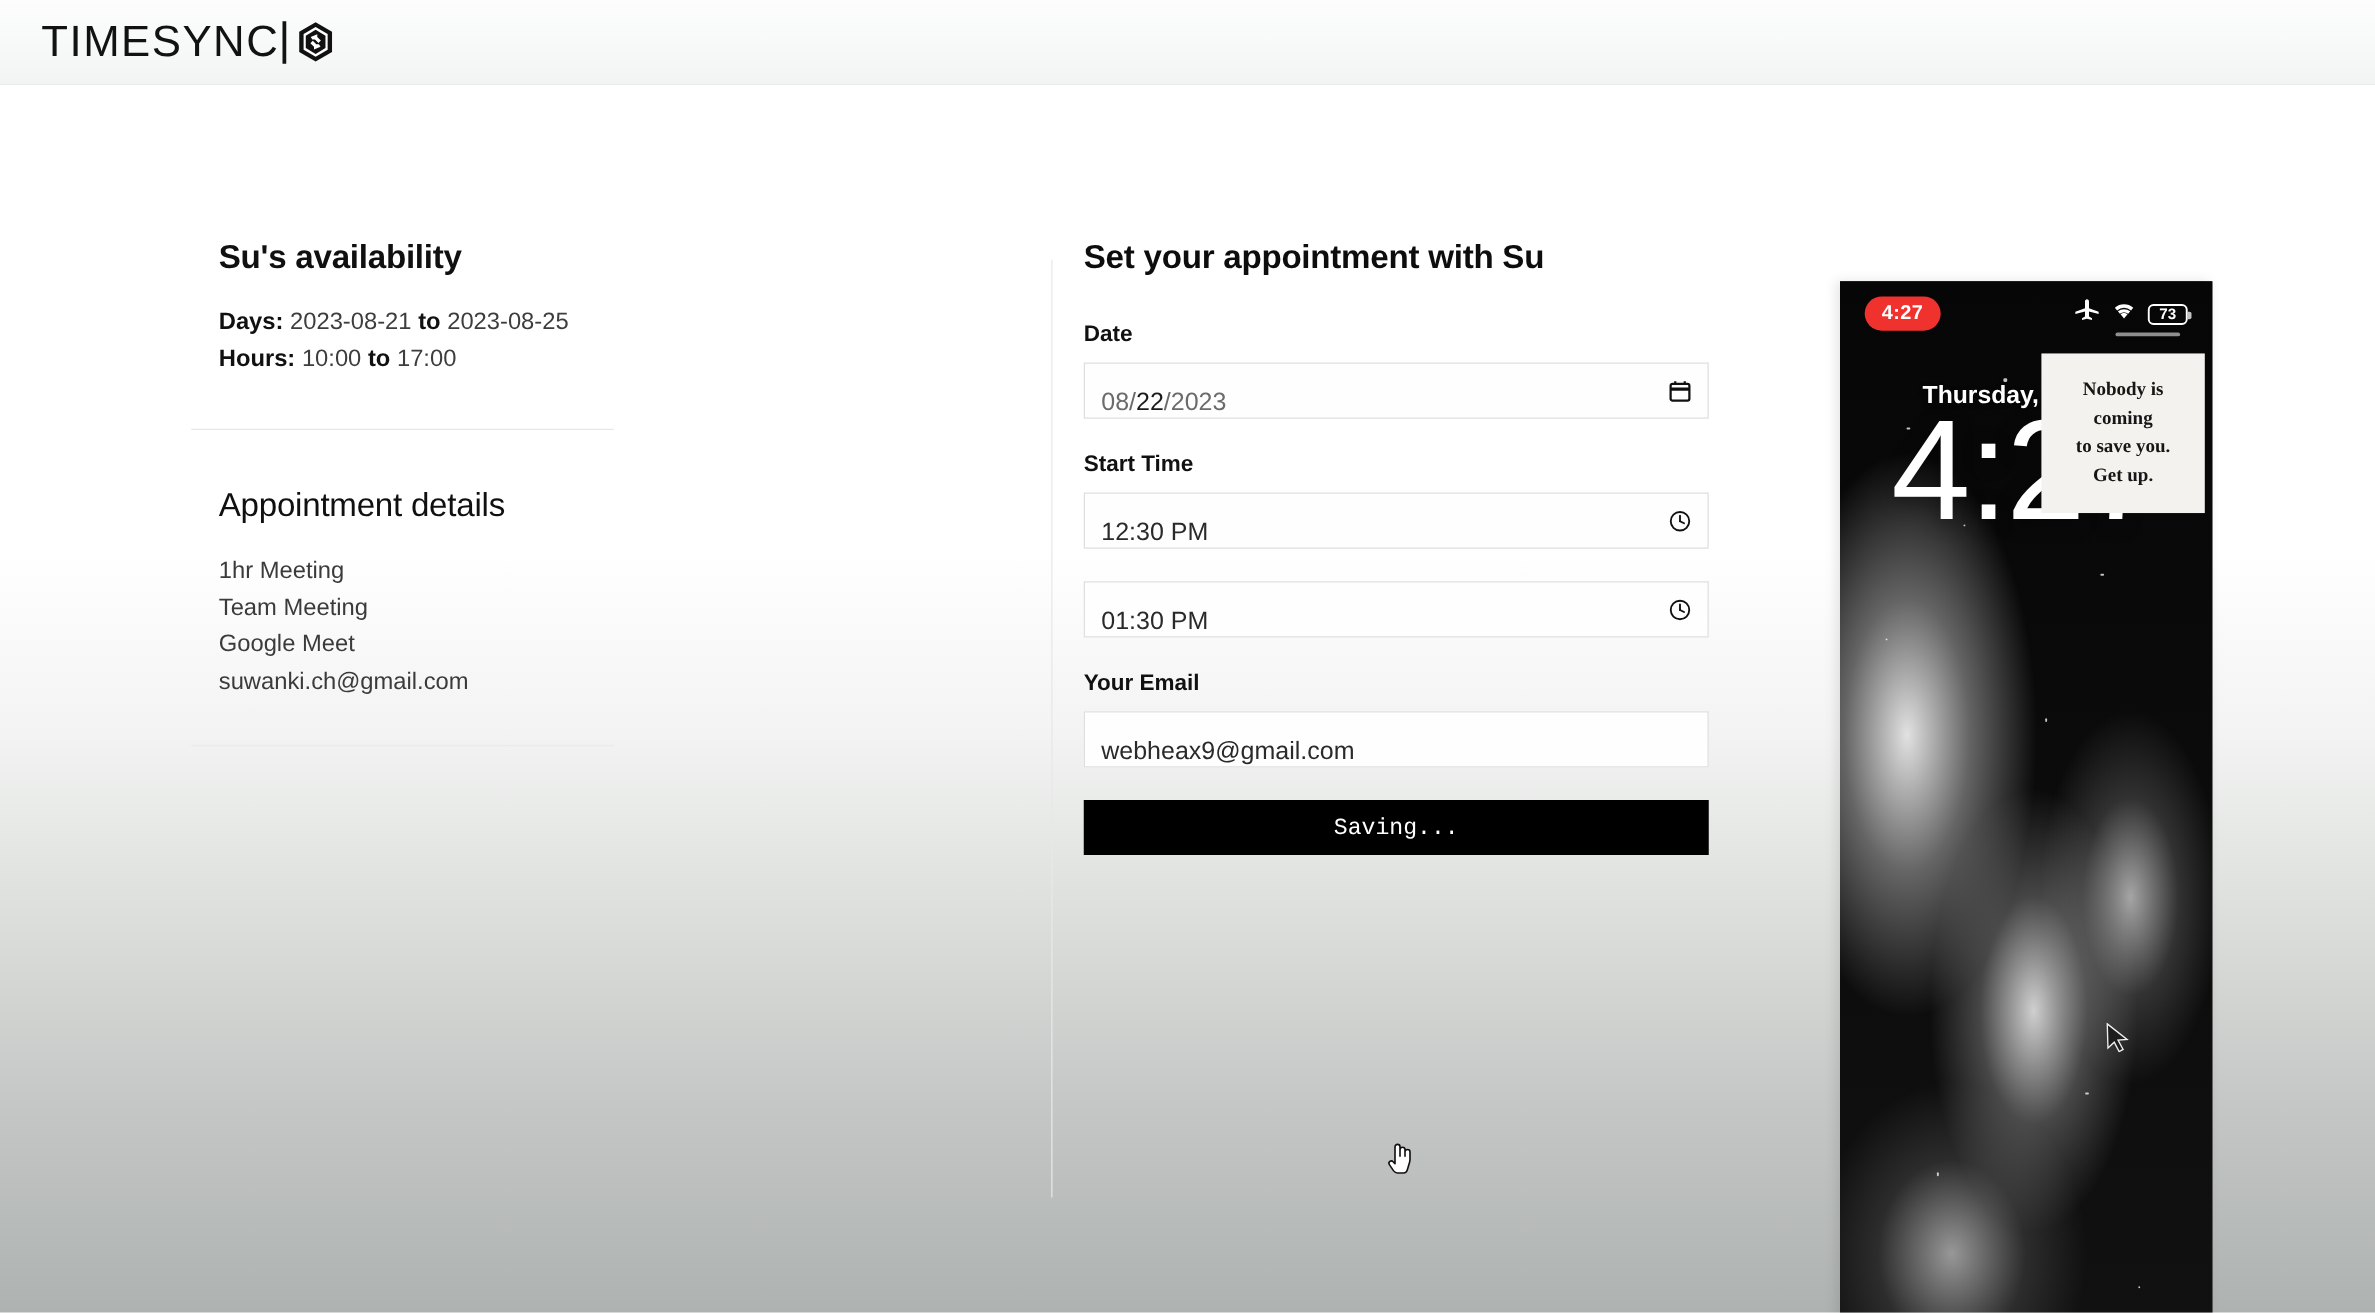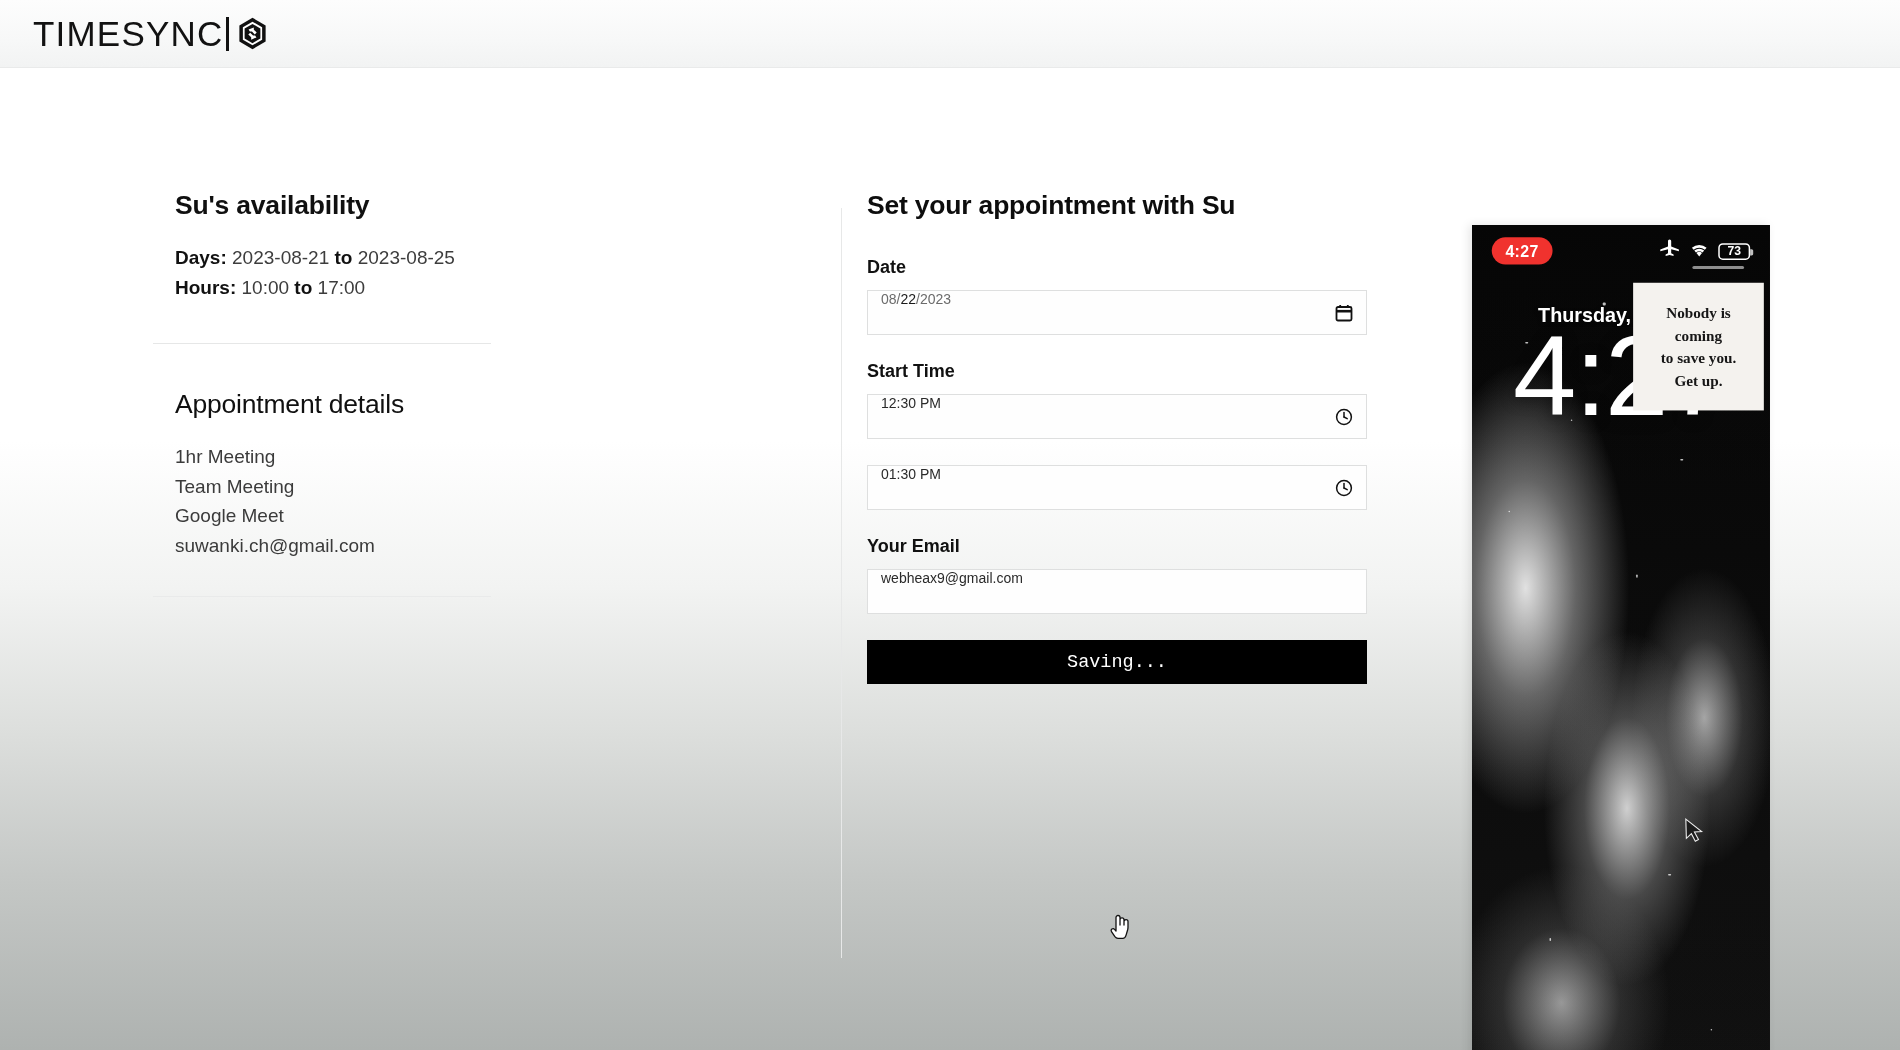--- a/index.html
+++ b/index.html
@@ -139,23 +139,23 @@
     margin-bottom: 12px;
     display: block;
   }
   .field-wrap { margin-bottom: 26px; position: relative; }
   .input-box {
     width: 500px;
     height: 45px;
     border: 1px solid #dedfdf;
     background: #fefefe;
     display: flex;
-    align-items: flex-start;
+    align-items: flex-end;
     padding: 0 13px;
-    font-size: 14px;
+    font-size: 20px;
     color: #353535;
     position: relative;
   }
   .input-box .val { color: #6b6b6b; }
   .input-box .val .hi { color: #1b1b1b; }
   .input-box .val.dark { color: #2a2a2a; }
   .in-icon {
     position: absolute;
     right: 13px;
     top: 50%;

